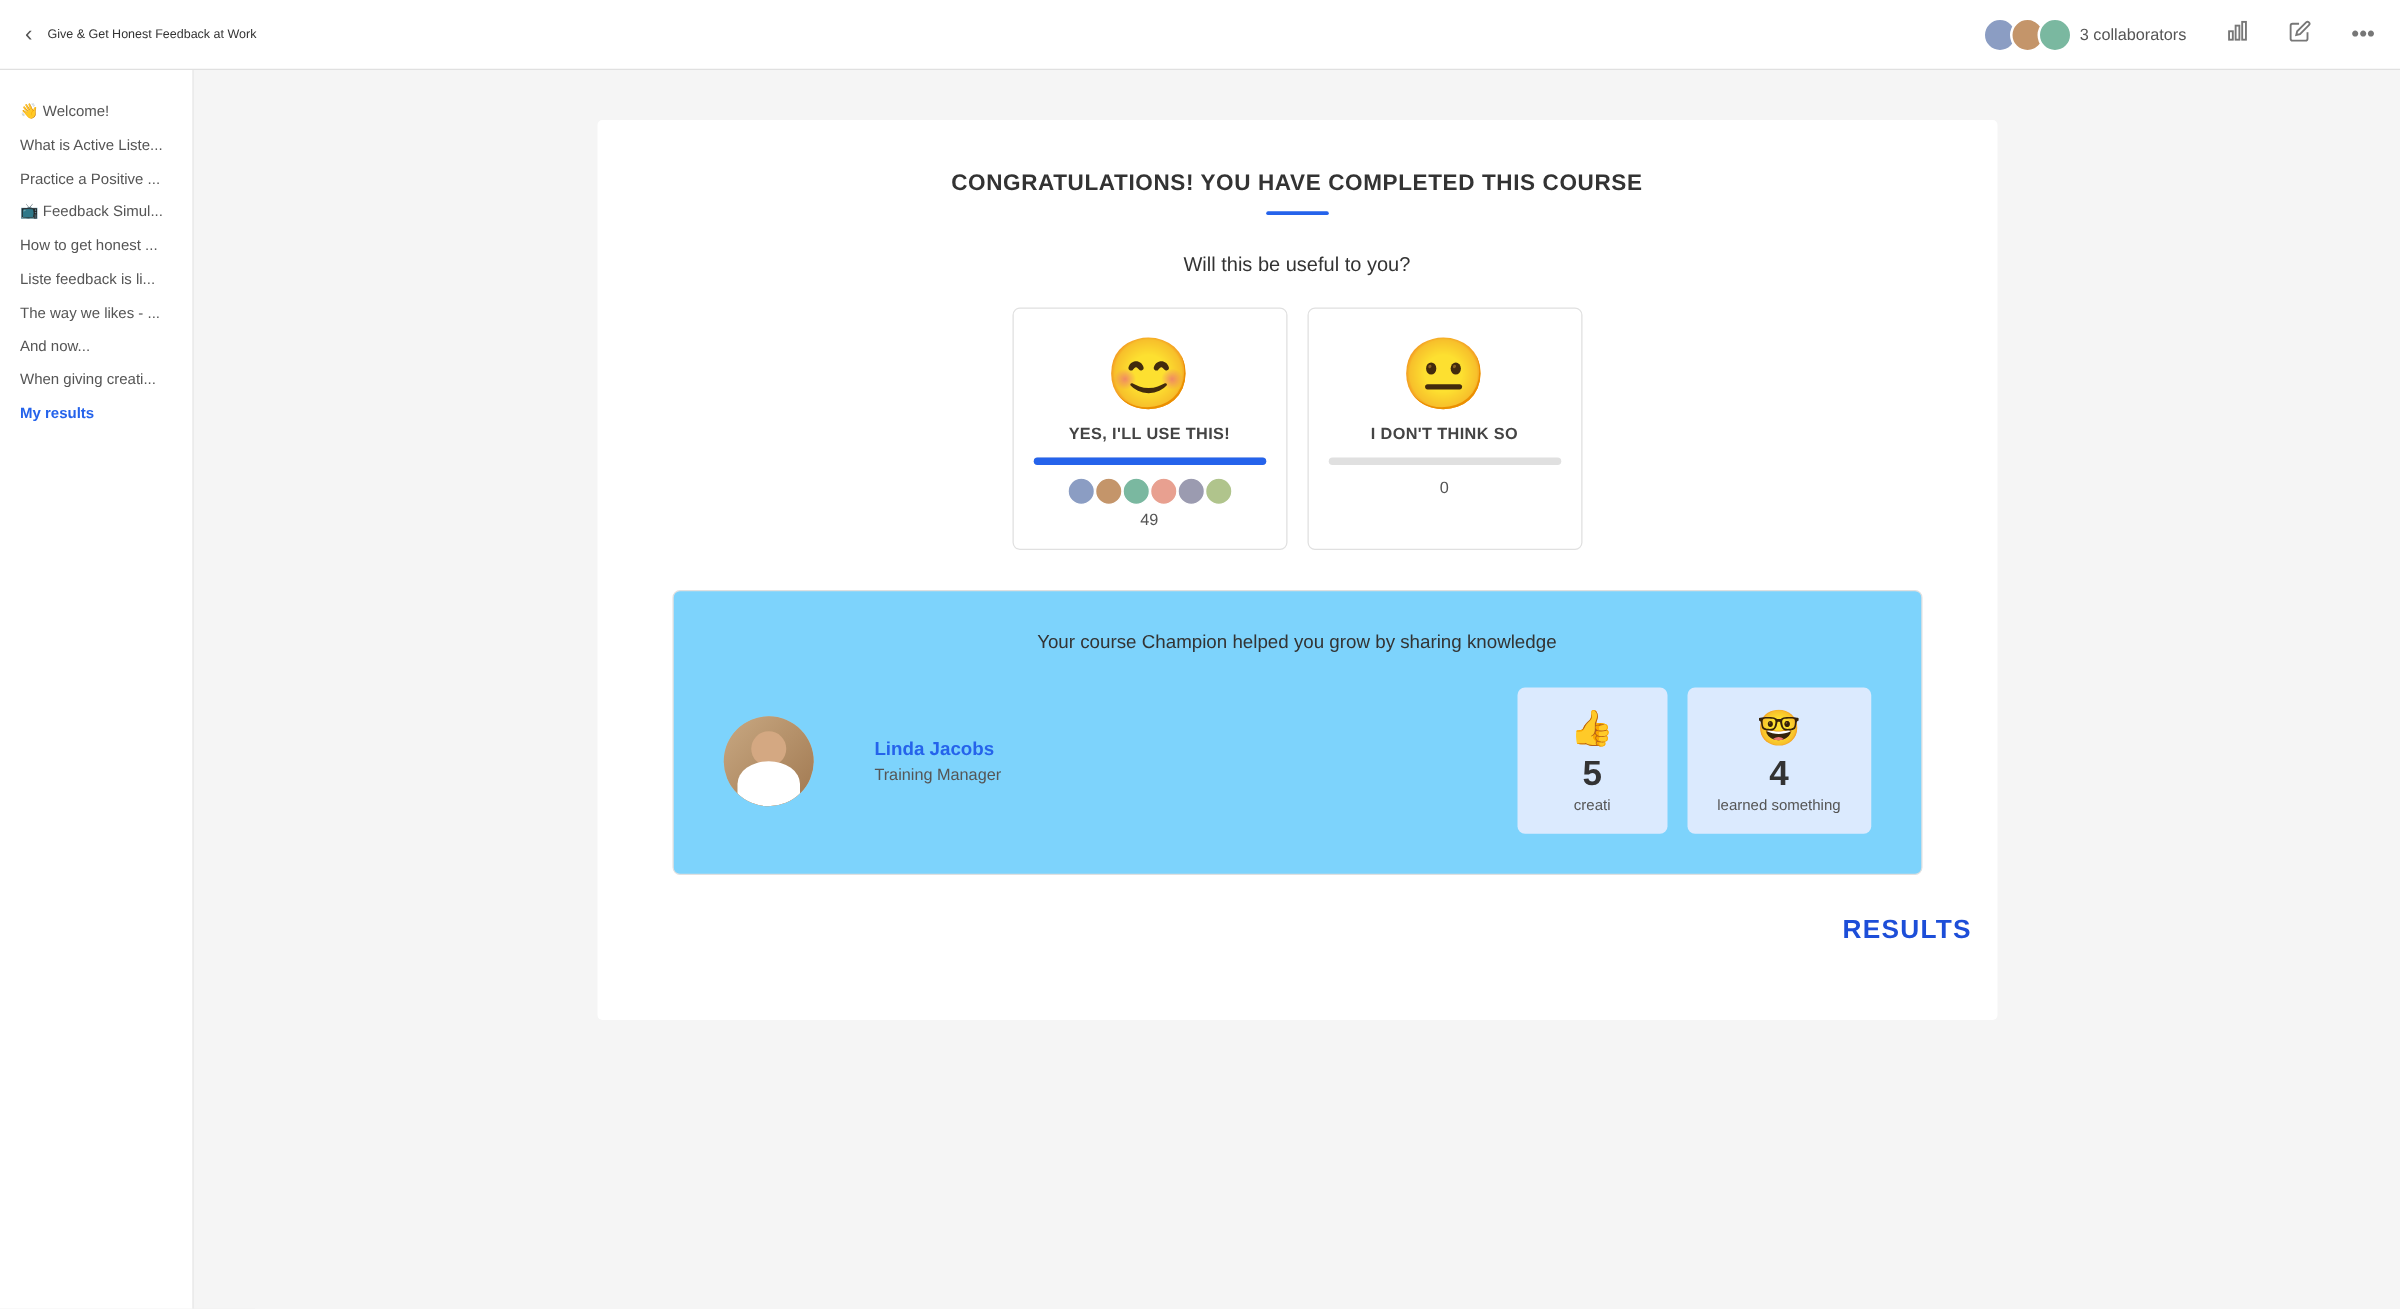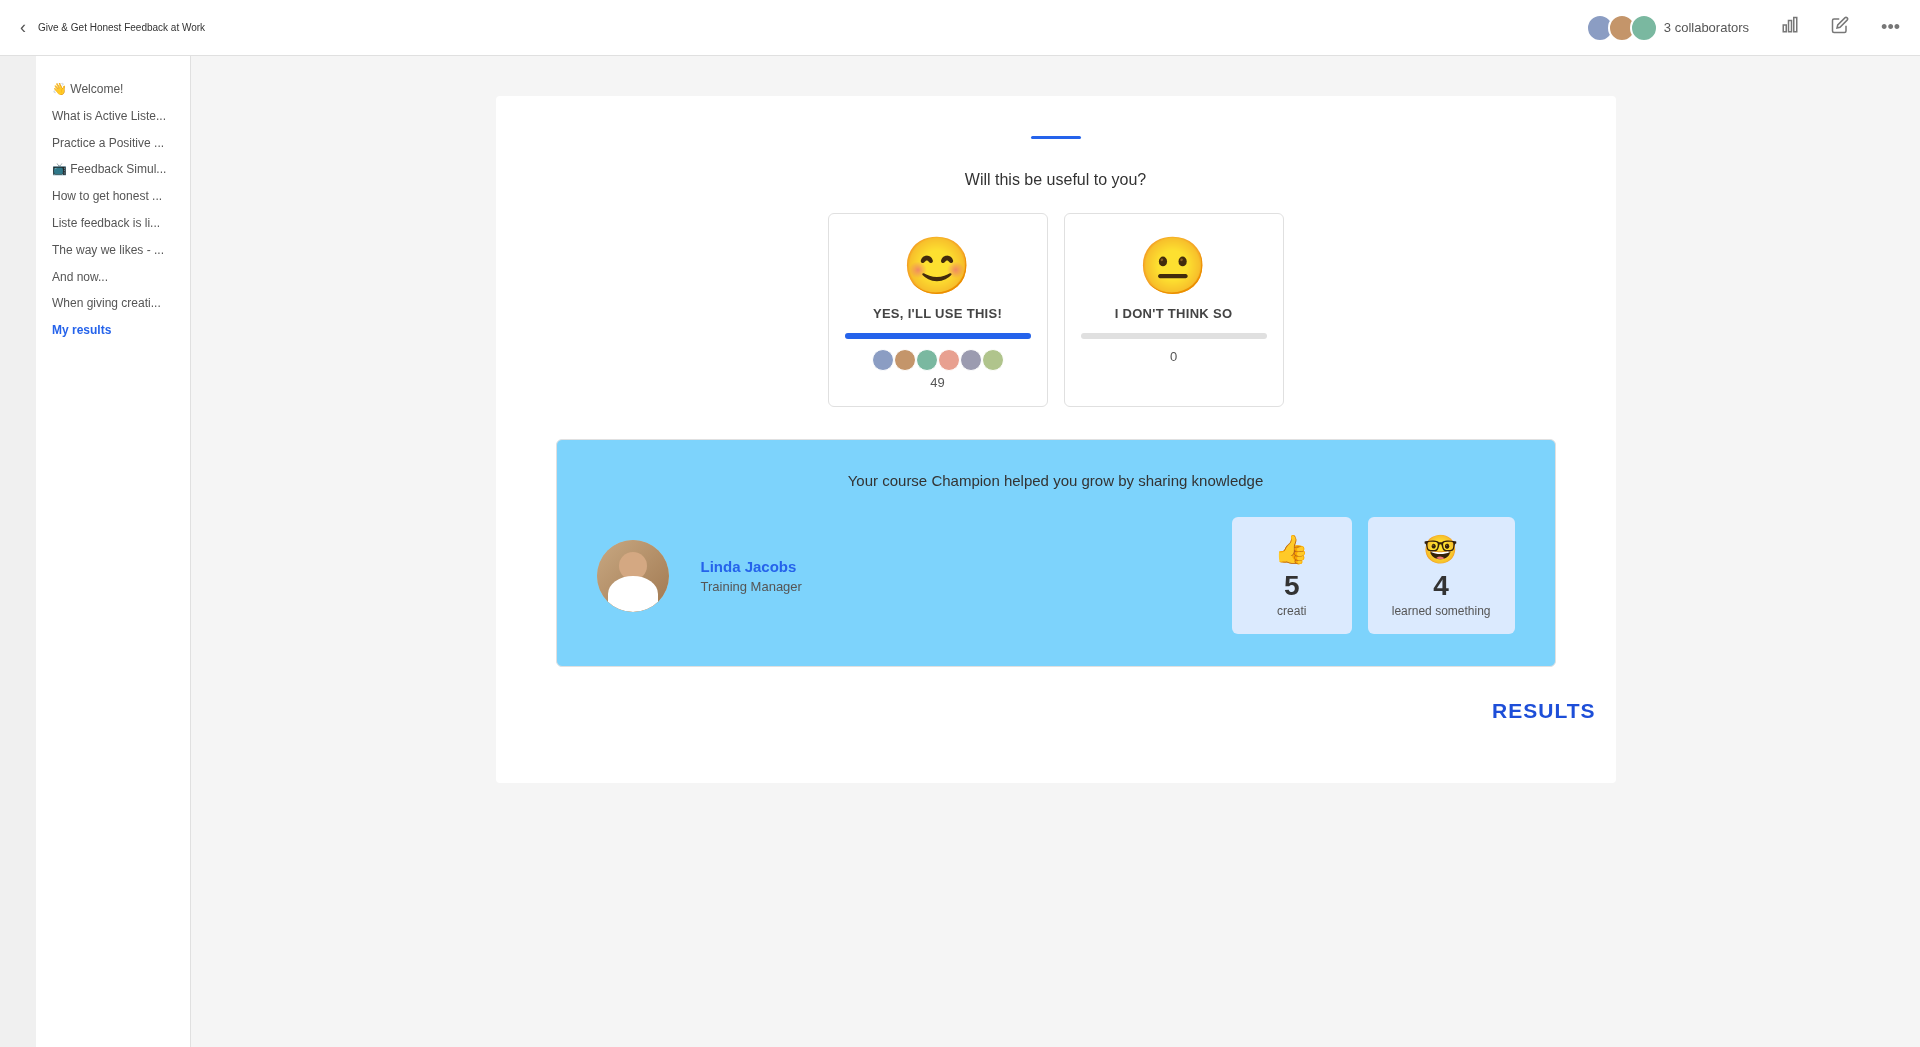--- a/index.html
+++ b/index.html
@@ -24,21 +24,21 @@
     .avatar-circle {
       width: 28px; height: 28px; border-radius: 50%; background: #bbb;
       border: 2px solid #fff; margin-left: -6px;
       overflow: hidden; display: flex; align-items: center; justify-content: center;
       font-size: 11px; color: #fff; font-weight: bold;
     }
     .avatar-circle:first-child { margin-left: 0; }
     .icon-btn { color: #777; font-size: 18px; cursor: pointer; }
 
     
-    .layout { display: flex; height: calc(1047px - 56px); margin-left: 36px; }
+    .layout { display: flex; height: calc(1047px - 56px); }
 
     
     .sidebar {
       width: 155px;
       background: #fff;
       border-right: 1px solid #e0e0e0;
       padding: 20px 12px;
       flex-shrink: 0;
     }
     .sidebar-item {
@@ -126,21 +126,21 @@
       margin: 0 auto 32px;
       padding: 32px 40px;
       background: #7dd3fc;
     }
     .champion-title {
       text-align: center;
       font-size: 15px;
       color: #333;
       margin-bottom: 28px;
     }
-    .champion-body { display: flex; align-items: center; gap: 32px; justify-content: center; }
+    .champion-body { display: flex; align-items: center; gap: 49px; justify-content: center; }
     .champion-avatar {
       width: 72px; height: 72px; border-radius: 50%; background: #c8a882;
       flex-shrink: 0; overflow: hidden;
       display: flex; align-items: center; justify-content: center;
     }
     .champion-avatar-img {
       width: 72px; height: 72px; border-radius: 50%;
       background: linear-gradient(135deg, #c8a882 0%, #a07850 100%);
       position: relative; overflow: hidden;
     }
@@ -224,20 +224,21 @@
     <div class="sidebar-item">Liste feedback is li...</div>
     <div class="sidebar-item">The way we likes - ...</div>
     <div class="sidebar-item">And now...</div>
     <div class="sidebar-item">When giving creati...</div>
     <div class="sidebar-item active">My results</div>
   </div>
 
   <div class="main">
     <div class="content-card">
 
+      <div class="congrats-title">CONGRATULATIONS! YOU HAVE COMPLETED THIS COURSE</div>
       <div class="blue-divider"></div>
 
       <div class="useful-question">Will this be useful to you?</div>
 
       <div class="vote-cards">
 
         <div class="vote-card">
           <div class="vote-emoji">😊</div>
           <div class="vote-label">YES, I'LL USE THIS!</div>
           <div class="vote-bar-bg">

